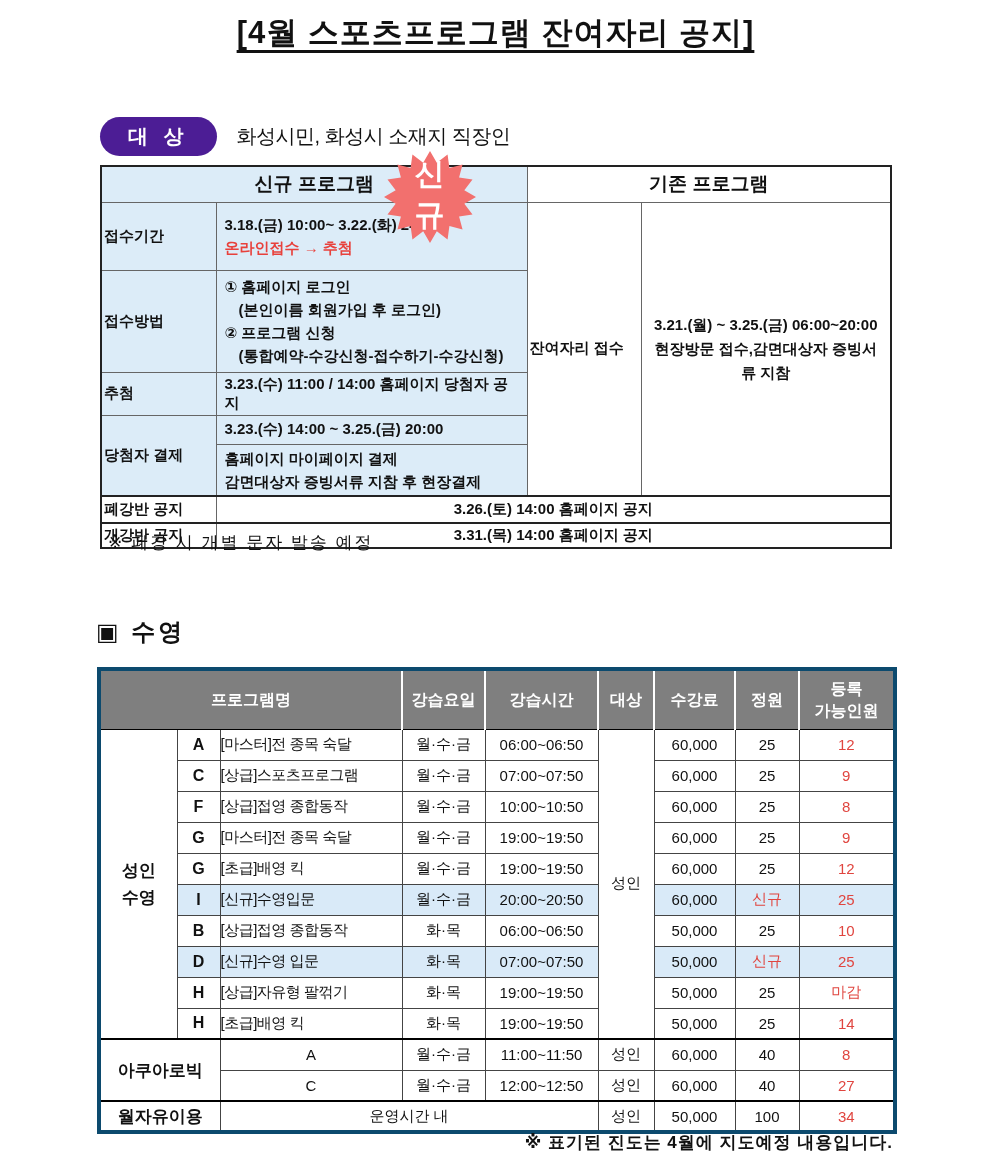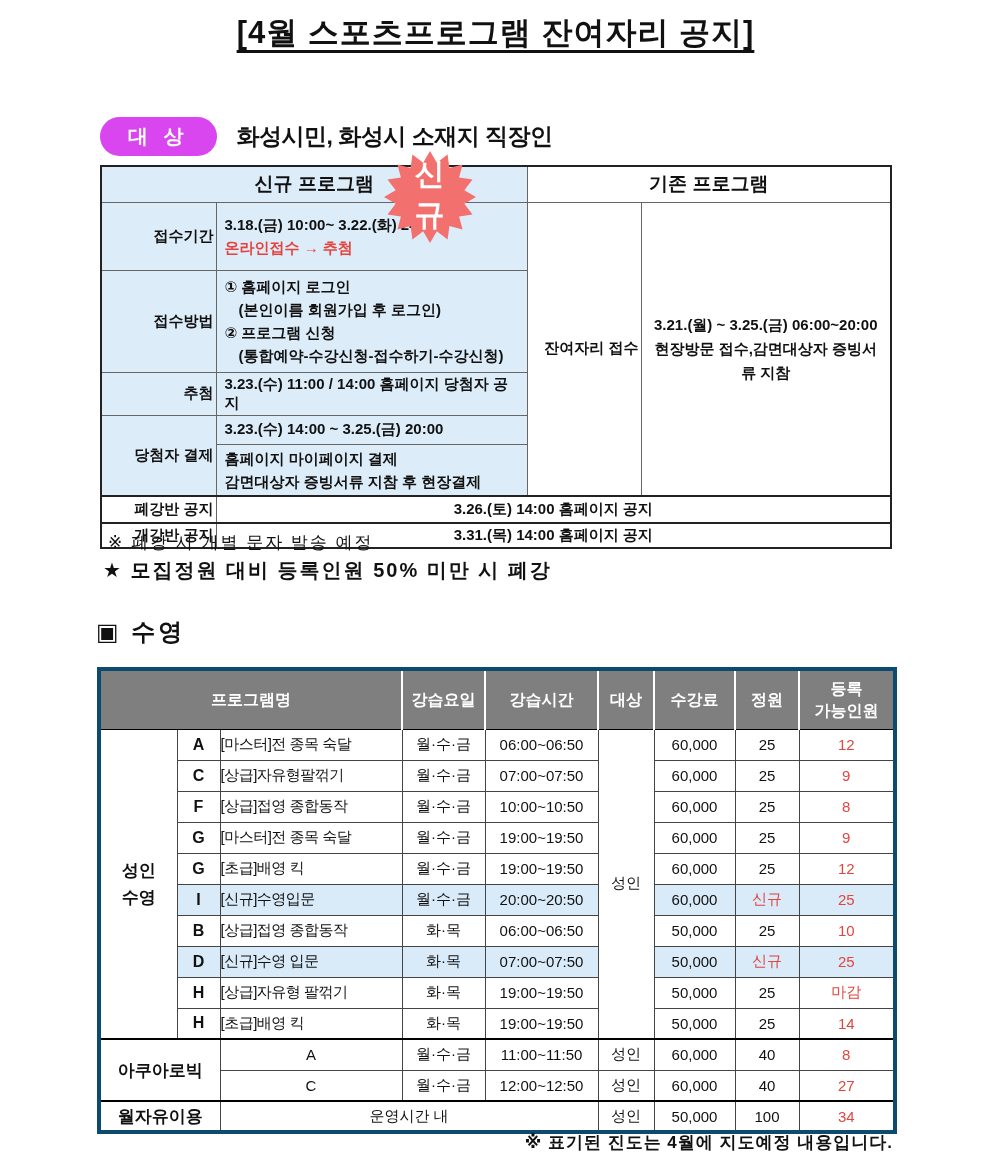--- a/index.html
+++ b/index.html
@@ -7,32 +7,32 @@
   body { font-family:"Liberation Sans","DejaVu Sans",sans-serif; color:#111; }
   .page { position:relative; width:991px; height:1160px; background:#fff; overflow:hidden; }
 
   
   .doc-title { position:absolute; top:12px; left:0; width:100%; text-align:center;
                font-size:31px; font-weight:bold; letter-spacing:1px; }
   .doc-title span { text-decoration:underline; text-underline-offset:7px; }
 
   
   .target-row { position:absolute; top:117px; left:100px; display:flex; align-items:center; gap:20px; }
-  .badge-pill { background:#d946ef; color:#fff; font-weight:bold; font-size:20px;
+  .badge-pill { background:#4c1d95; color:#fff; font-weight:bold; font-size:20px;
                 padding:6px 28px; border-radius:22px; letter-spacing:5px; }
-  .target-text { font-size:23px; font-weight:bold; letter-spacing:-0.5px; }
+  .target-text { font-size:20px; font-weight:normal; letter-spacing:-0.5px; }
 
   
   table.t1 { position:absolute; top:165px; left:100px; width:790px;
              border-collapse:collapse; table-layout:fixed; border:2px solid #222; }
   .t1 td { border:1px solid #666; font-weight:bold; font-size:15px; padding:2px 8px;
            vertical-align:middle; }
   .t1 .hdr { text-align:center; font-size:19px; height:36px; }
   .t1 .blue { background:#dcecf8; }
-  .t1 .lbl { text-align:right; padding:2px 2px; }
+  .t1 .lbl { text-align:left; padding:2px 2px; }
   .t1 .lines div { line-height:1.55; }
   .t1 .rc { text-align:center; line-height:1.6; font-size:15px; }
   .t1 .red { color:#e8413c; }
   .t1 .thick-top td { border-top:2px solid #222; }
   .t1 .center { text-align:center; }
 
   .hdr-new { position:relative; }
   .burst { position:absolute; top:-16px; left:282px; width:92px; height:92px; z-index:4; }
   .burst svg { width:100%; height:100%; }
   .burst .burst-label { position:absolute; top:50%; left:50%; transform:translate(-50%,-52%);
@@ -137,21 +137,20 @@
       <td class="center" colspan="3">3.26.(토) 14:00 홈페이지 공지</td>
     </tr>
     <tr class="thick-top" style="height:18px">
       <td class="lbl">개강반 공지</td>
       <td class="center" colspan="3">3.31.(목) 14:00 홈페이지 공지</td>
     </tr>
   </tbody>
     </table>
 
   <div class="note1">※ 폐강 시 개별 문자 발송 예정</div>
-  <div class="note2">★ 모집정원 대비 등록인원 50% 미만 시 폐강</div>
 
   <div class="swim-title">▣ 수영</div>
 
   <table class="t2">
     <colgroup>
       <col style="width:78px">
         <col style="width:43px">
         <col style="width:182px">
         <col style="width:83px">
       <col style="width:113px">
@@ -183,21 +182,21 @@
       <td class="name">[마스터]전 종목 숙달</td>
       <td>월·수·금</td>
       <td>06:00~06:50</td>
       <td rowspan="10">성인</td>
       <td>60,000</td>
       <td>25</td>
       <td class="red">12</td>
     </tr>
     <tr>
       <td class="code">C</td>
-      <td class="name">[상급]자유형팔꺾기</td>
+      <td class="name">[상급]스포츠프로그램</td>
       <td>월·수·금</td>
       <td>07:00~07:50</td>
       <td>60,000</td>
       <td>25</td>
       <td class="red">9</td>
     </tr>
     <tr>
       <td class="code">F</td>
       <td class="name">[상급]접영 종합동작</td>
       <td>월·수·금</td>

